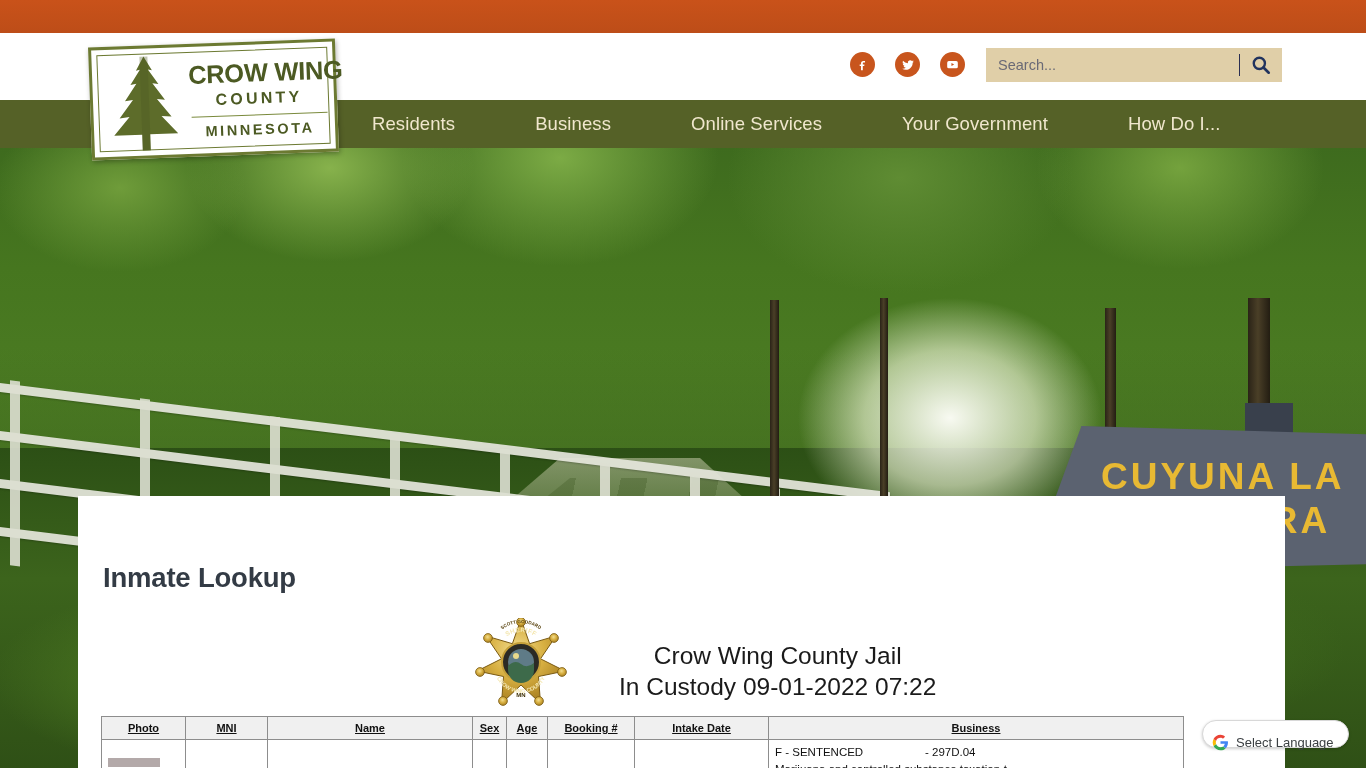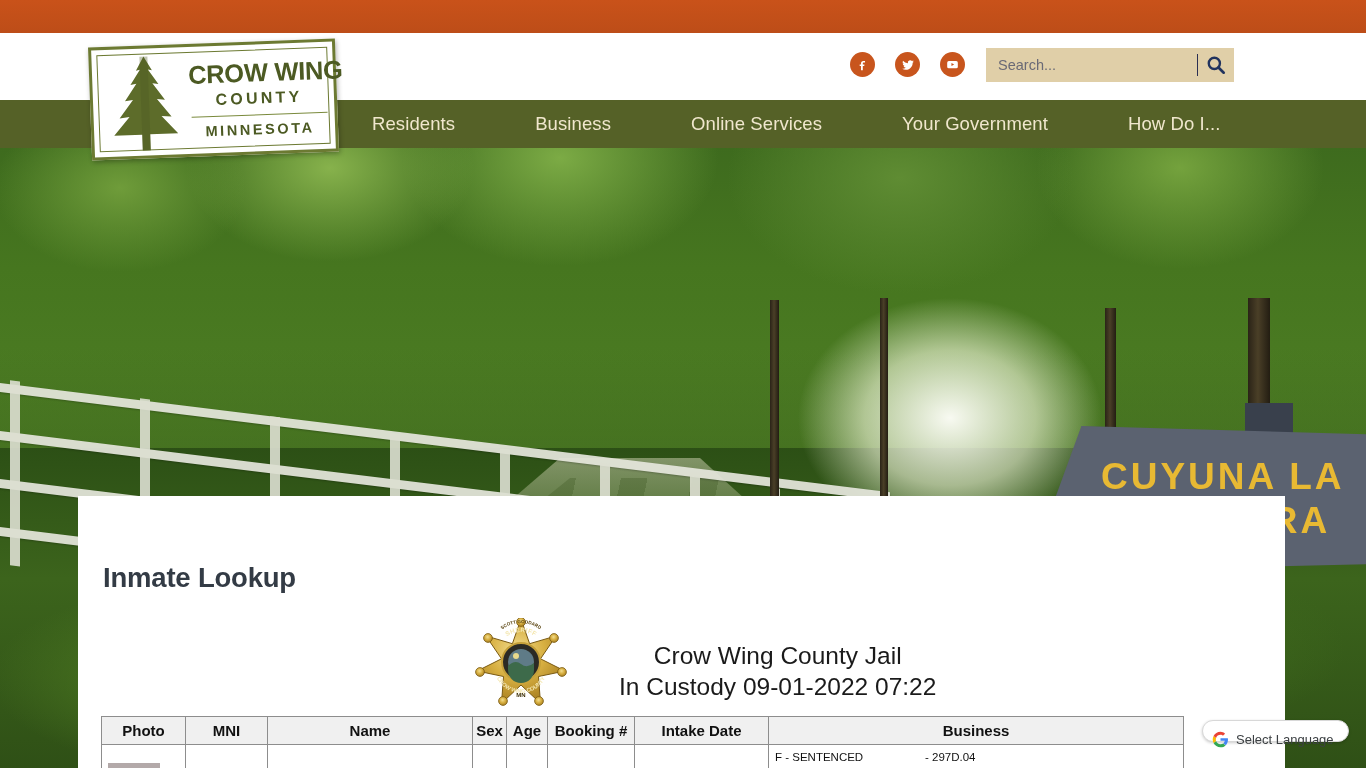--- a/index.html
+++ b/index.html
@@ -35,21 +35,21 @@
     width: 25px; height: 25px; border-radius: 50%;
     background: #c8551d;
     display: flex; align-items: center; justify-content: center;
     cursor: pointer;
   }
   .social-icon svg { display: block; }
 
   
   .searchwrap {
     position: absolute; top: 48px; left: 986px;
-    width: 248px; height: 34px;
+    width: 296px; height: 34px;
     background: #e0cfa8;
     display: flex; align-items: center;
   }
   .searchwrap input {
     flex: 1 1 auto;
     height: 32px;
     border: 0; outline: 0; background: transparent;
     font-family: "Liberation Sans", sans-serif;
     font-size: 14.5px; color: #4a4a55;
     padding: 0 12px;
@@ -249,41 +249,42 @@
     border-collapse: collapse;
     width: 1082px;
     font-size: 11.5px;
     color: #111111;
     table-layout: fixed;
   }
   table.inmates th {
     background: #f0f0f0;
     border: 1px solid #8d8d8d;
     font-weight: bold;
-    font-size: 15px;
+    font-size: 11px;
     padding: 5px 2px;
     text-align: center;
+    text-decoration: underline;
   }
   table.inmates td {
     border: 1px solid #8d8d8d;
     vertical-align: top;
     padding: 4px 6px;
     height: 48px;
   }
   .charge-line { font-size: 11.5px; line-height: 1.45; white-space: nowrap; }
   .charge-stat { display: inline-block; width: 150px; }
   .brokenimg {
     display: block; margin-top: 14px;
     width: 52px; height: 9px; background: #b3a9a9;
   }
 
   
   .gtranslate {
     position: absolute; left: 1202px; top: 720px;
-    height: 22px;
+    height: 28px;
     background: #ffffff;
     border: 1px solid #d8d8d8;
     border-radius: 14px;
     box-shadow: 0 1px 3px rgba(0,0,0,.2);
     display: flex; align-items: center; gap: 7px;
     padding: 16px 14px 0 9px;
     z-index: 60;
     cursor: pointer;
   }
   .gtranslate .glabel { font-size: 13px; color: #3c4043; white-space: nowrap; }

